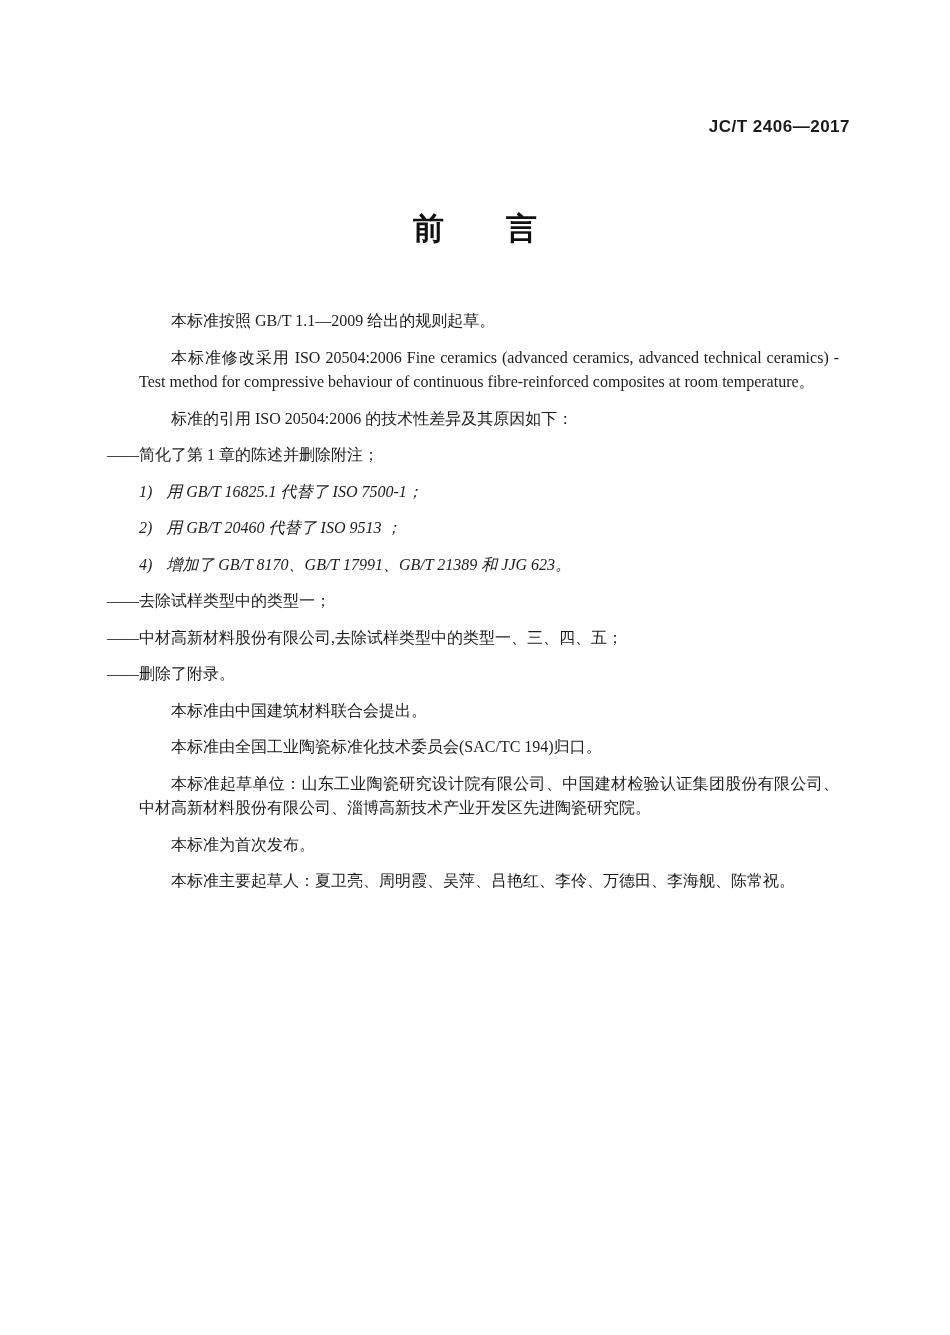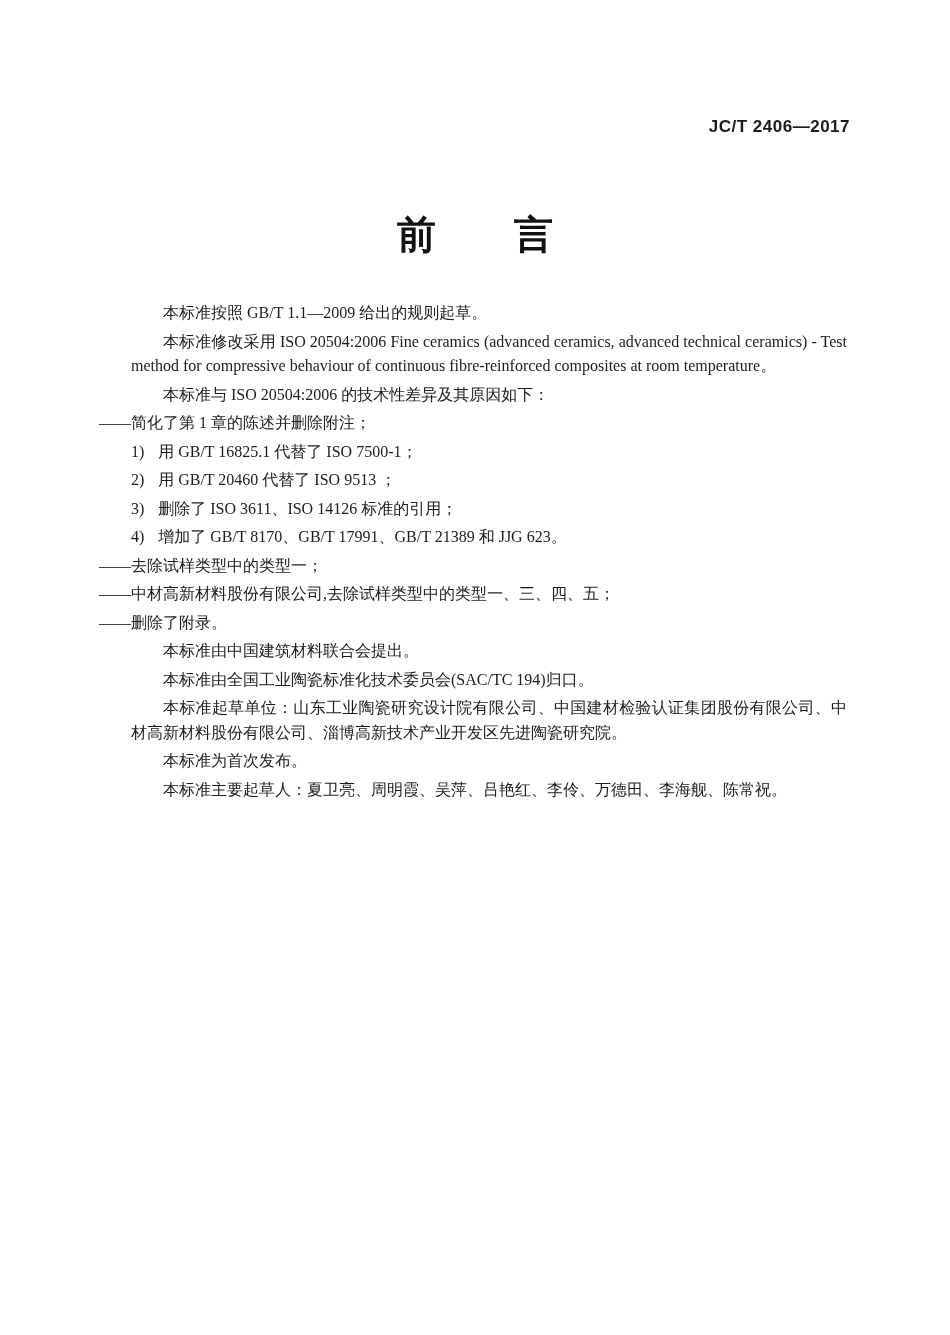--- a/index.html
+++ b/index.html
@@ -27,50 +27,51 @@
     color: #1a1a1a;
   }
   .doc-title {
     position: absolute;
     top: 208px;
     left: 0;
     width: 100%;
     text-align: center;
     font-family: "Liberation Sans", sans-serif;
     font-weight: bold;
-    font-size: 39px;
+    font-size: 31px;
     color: #111;
     white-space: pre;
   }
   .content {
     position: absolute;
     top: 297px;
     left: 127px;
     width: 724px;
     font-size: 16px;
     line-height: 24.5px;
     text-align: justify;
     color: #1c1c1c;
   }
   .content p {
-    margin: 4px;
+    margin: 12px;
     padding: 0;
   }
   
   .para-indent {
     text-indent: 2em;
   }
   
   .para-dash {
     margin-left: 4em;
     text-indent: -2em;
   }
   
   .para-num {
     margin-left: 4.15em;
+    font-style: italic;
   }
   .num-label {
     display: inline-block;
     width: 1.7em;
   }
   .page-number {
     position: absolute;
     top: 1212px;
     right: 112px;
     font-size: 16px;
@@ -86,36 +87,33 @@
   <div class="header-code">JC/T 2406—2017</div>
 
   <div class="doc-title">前　　言</div>
 
   <div class="content">
 
     <p class="para-indent">本标准按照 GB/T 1.1—2009 给出的规则起草。</p>
 
     <p class="para-indent">本标准修改采用 ISO 20504:2006 Fine ceramics (advanced ceramics, advanced technical ceramics) - Test method for compressive behaviour of continuous fibre-reinforced composites at room temperature。</p>
 
-    <p class="para-indent">本标准与 ISO 20504:2006 的技术性差异及其原因如下：</p>
+    <p class="para-indent">标准的引用 ISO 20504:2006 的技术性差异及其原因如下：</p>
 
     <p class="para-dash">——简化了第 1 章的陈述并删除附注；</p>
 
 
     <p class="para-num">
       <span class="num-label">1)</span><span>用 GB/T 16825.1 代替了 ISO 7500-1；</span>
     </p>
 
     <p class="para-num">
       <span class="num-label">2)</span><span>用 GB/T 20460 代替了 ISO 9513 ；</span>
     </p>
 
-    <p class="para-num">
-      <span class="num-label">3)</span><span>删除了 ISO 3611、ISO 14126 标准的引用；</span>
-    </p>
 
     <p class="para-num">
       <span class="num-label">4)</span><span>增加了 GB/T 8170、GB/T 17991、GB/T 21389 和 JJG 623。</span>
     </p>
 
     <p class="para-dash">——去除试样类型中的类型一；</p>
 
     <p class="para-dash">——中材高新材料股份有限公司,去除试样类型中的类型一、三、四、五；</p>
 
     <p class="para-dash">——删除了附录。</p>

